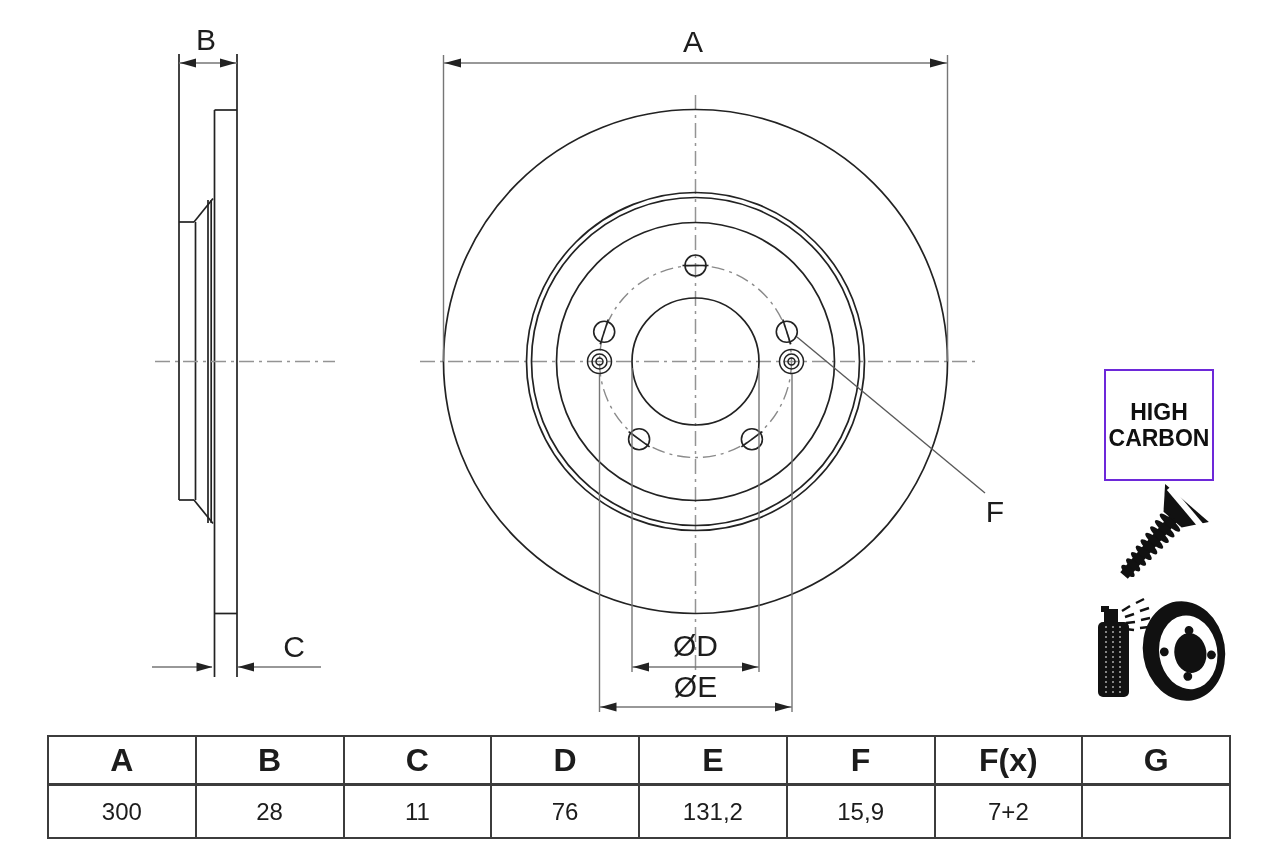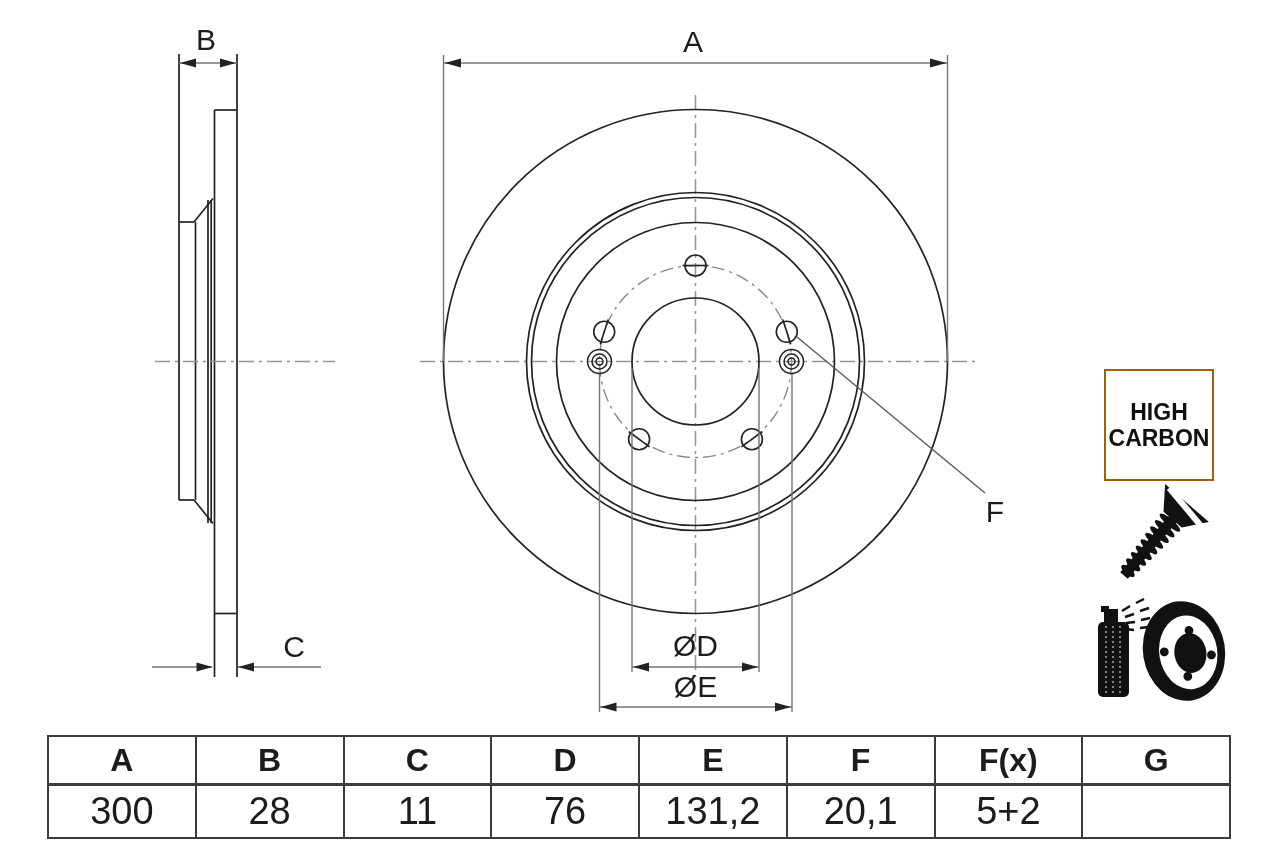--- a/index.html
+++ b/index.html
@@ -1,30 +1,30 @@
 <!DOCTYPE html>
 <html><head>
 <meta charset="utf-8">
 <style>
   html,body{margin:0;padding:0;background:#ffffff;}
   body{width:1280px;height:853px;position:relative;font-family:"Liberation Sans",sans-serif;overflow:hidden;}
   #stage{position:absolute;left:0;top:0;width:1280px;height:853px;}
   svg text{fill:#1d1d1d;}
   .dimlabel{font-size:30px;font-family:"Liberation Sans",sans-serif;}
   
-  .badge{position:absolute;left:1104px;top:369px;width:106px;height:108px;border:2px solid #a16207;
+  .badge{position:absolute;left:1104px;top:369px;width:106px;height:108px;border:2px solid #6d28d9;
          background:#fff;display:flex;flex-direction:column;align-items:center;justify-content:center;
          font-weight:bold;font-size:23px;line-height:26px;color:#101010;letter-spacing:0px;}
   
   table.spec{position:absolute;left:47px;top:735px;width:1184px;height:97px;border-collapse:collapse;
              table-layout:fixed;background:#fff;}
   table.spec th,table.spec td{border:2px solid #3c3c3c;text-align:center;vertical-align:middle;
              color:#1c1c1c;padding:0;}
   table.spec th{font-size:32px;font-weight:bold;height:46px;border-bottom:3px solid #3c3c3c;}
-  table.spec td{font-size:38px;font-weight:normal;height:51px;}
+  table.spec td{font-size:24px;font-weight:normal;height:51px;}
 </style>
 </head>
 <body>
 
 <div id="stage">
 
 <svg width="1280" height="735" viewBox="0 0 1280 735">
 
   <g stroke="#222222" stroke-width="1.7" fill="none">
 
@@ -201,20 +201,20 @@
     <th>F</th>
     <th>F(x)</th>
     <th>G</th>
   </tr>
   <tr>
     <td>300</td>
     <td>28</td>
     <td>11</td>
     <td>76</td>
     <td>131,2</td>
-    <td>20,1</td>
-    <td>5+2</td>
+    <td>15,9</td>
+    <td>7+2</td>
     <td></td>
   </tr>
 </tbody>
     </table>
 
 </div>
 
 </body></html>

